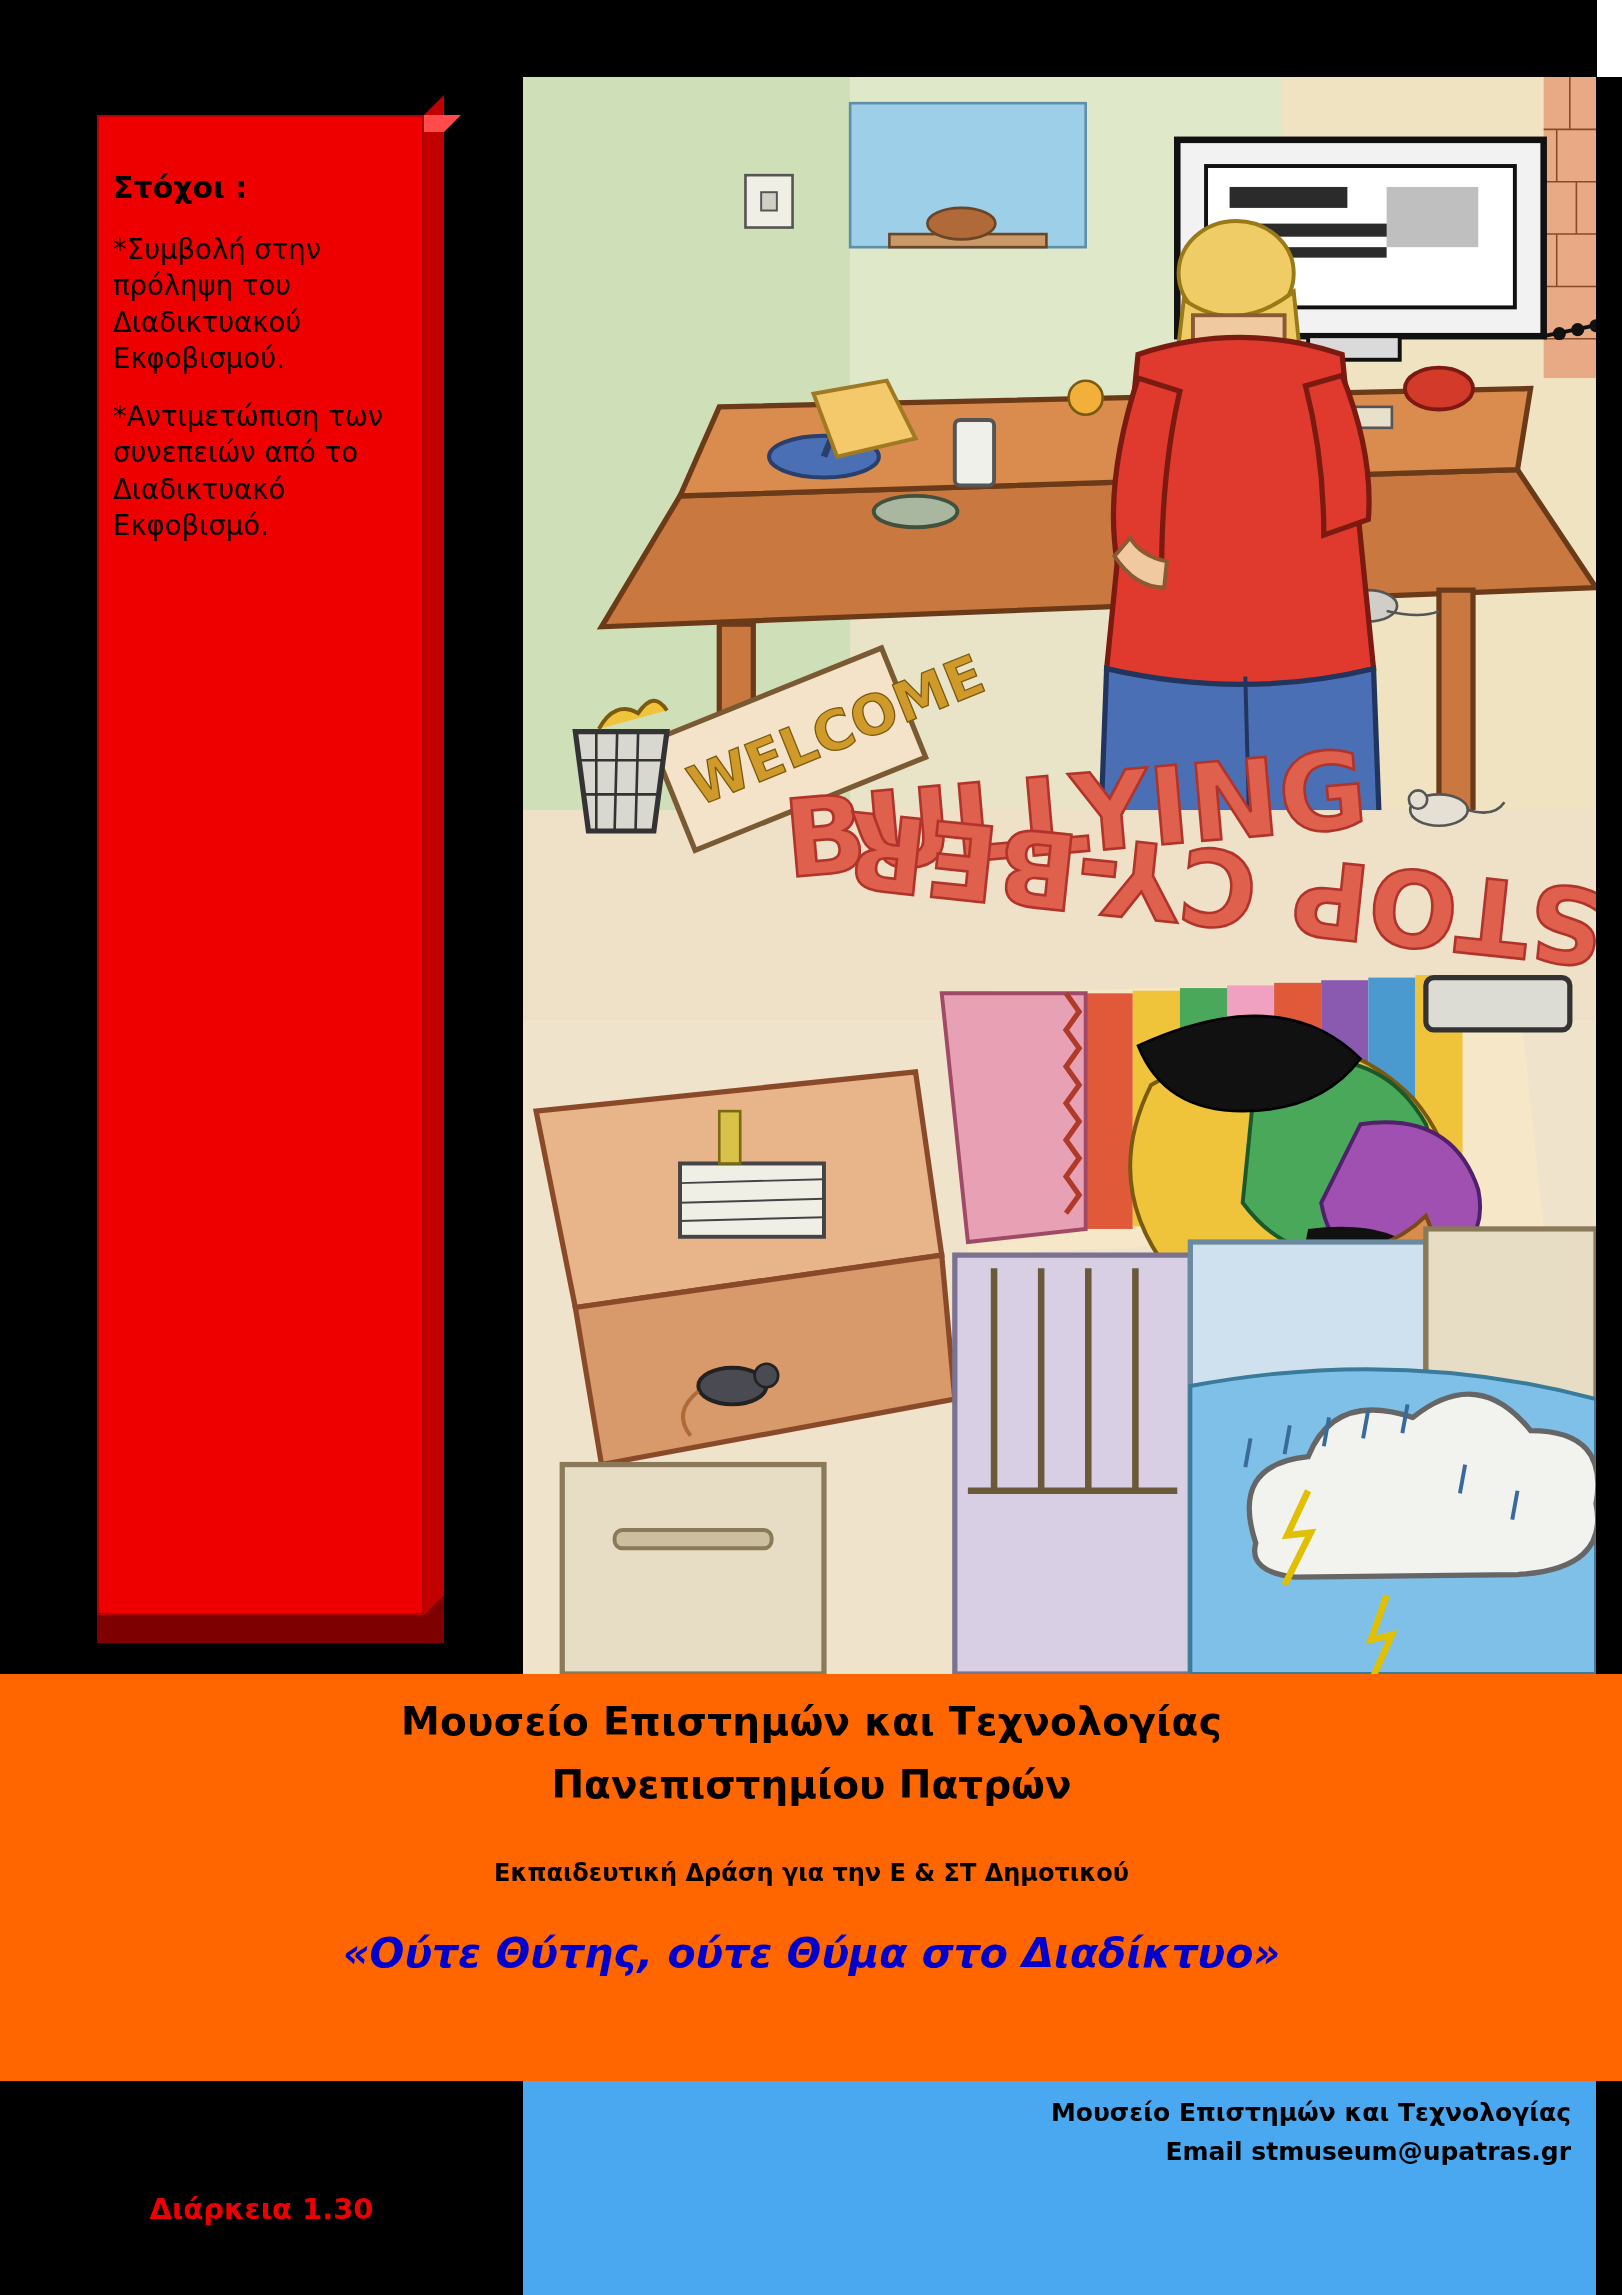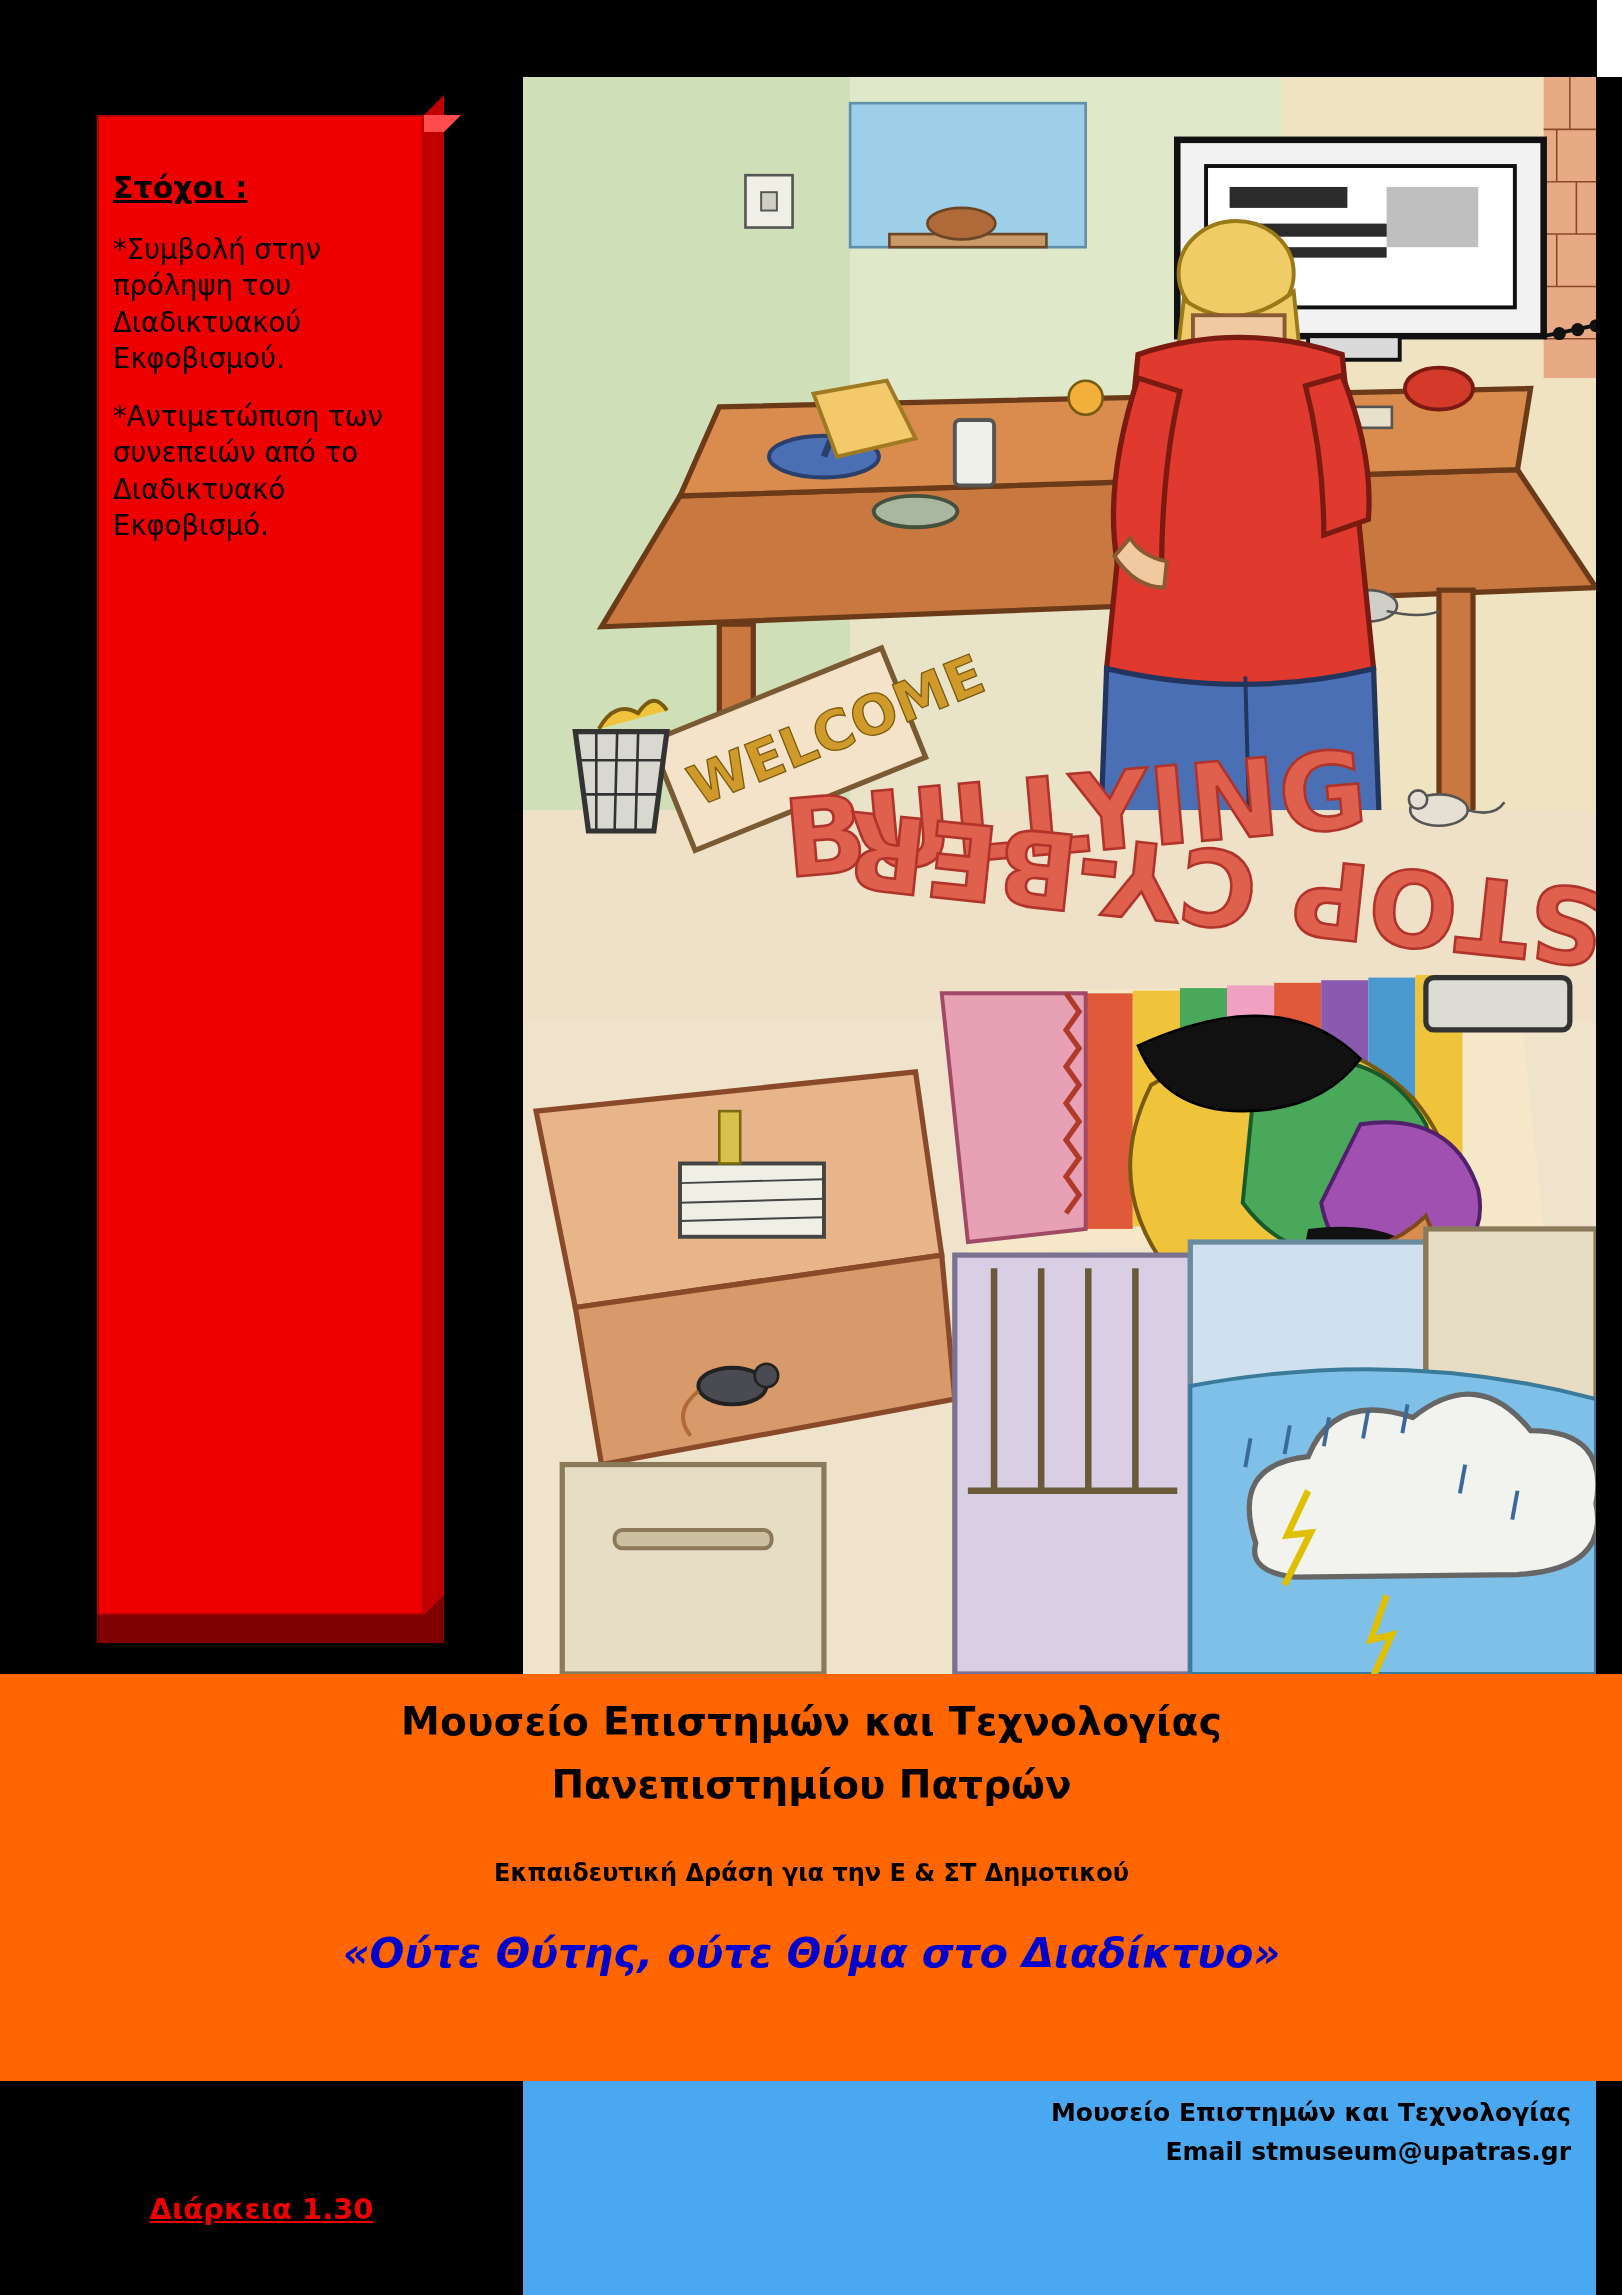--- a/index.html
+++ b/index.html
@@ -81,21 +81,20 @@
     top: 170px;
     width: 294px;
     color: #000000;
     font-family: "DejaVu Sans", sans-serif;
   }
   .goals-title {
     font-size: 30px;
     font-weight: bold;
     margin-bottom: 25px;
     line-height: 1.2;
-    text-decoration: underline;
   }
   .goals-p {
     font-size: 27.5px;
     line-height: 1.32;
     margin: 0 0 22px 0;
   }
 
   
   .art {
     position: absolute;
@@ -154,21 +153,20 @@
   }
   .duration {
     position: absolute;
     left: 0;
     top: 2192px;
     width: 523px;
     text-align: center;
     color: #ef0000;
     font-size: 29px;
     font-weight: bold;
-    text-decoration: underline;
   }
   .bottom-blue {
     position: absolute;
     left: 523px;
     top: 2081px;
     width: 1073px;
     height: 215px;
     background: #4aa8f0;
   }
   .contact {

